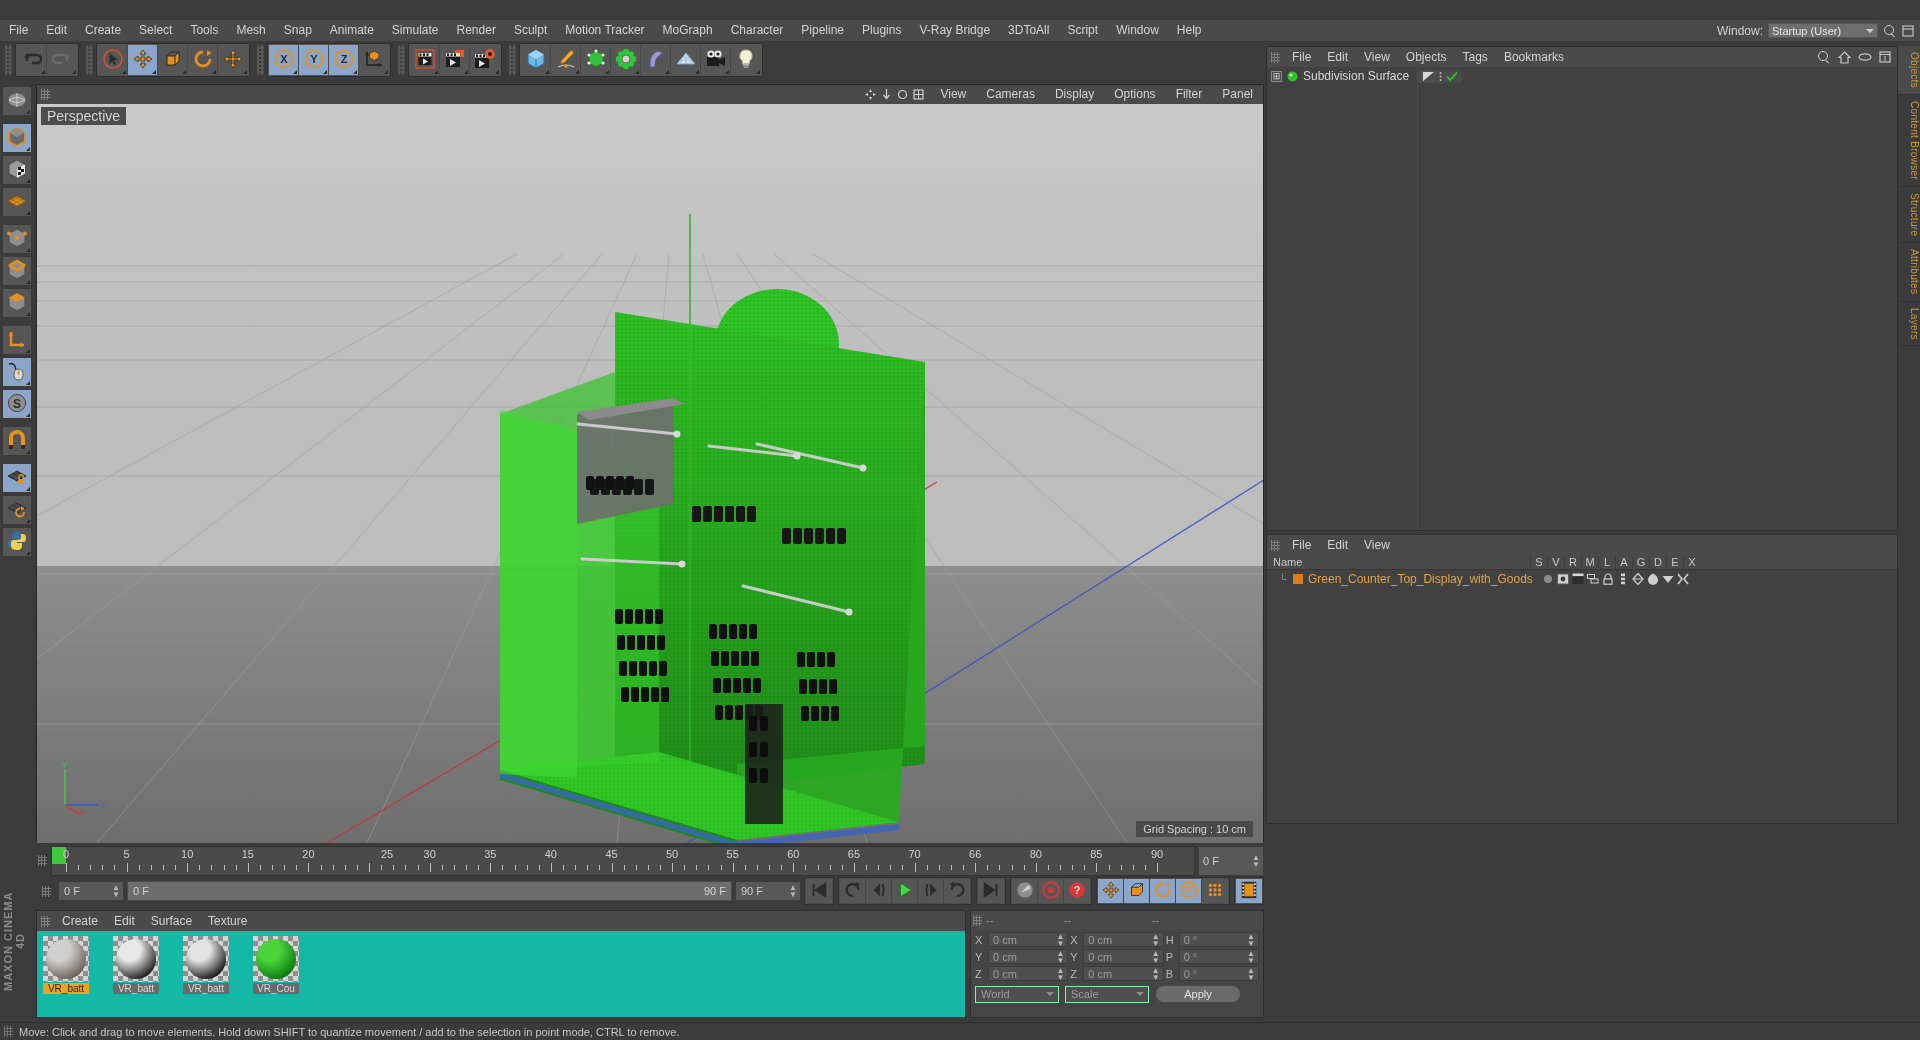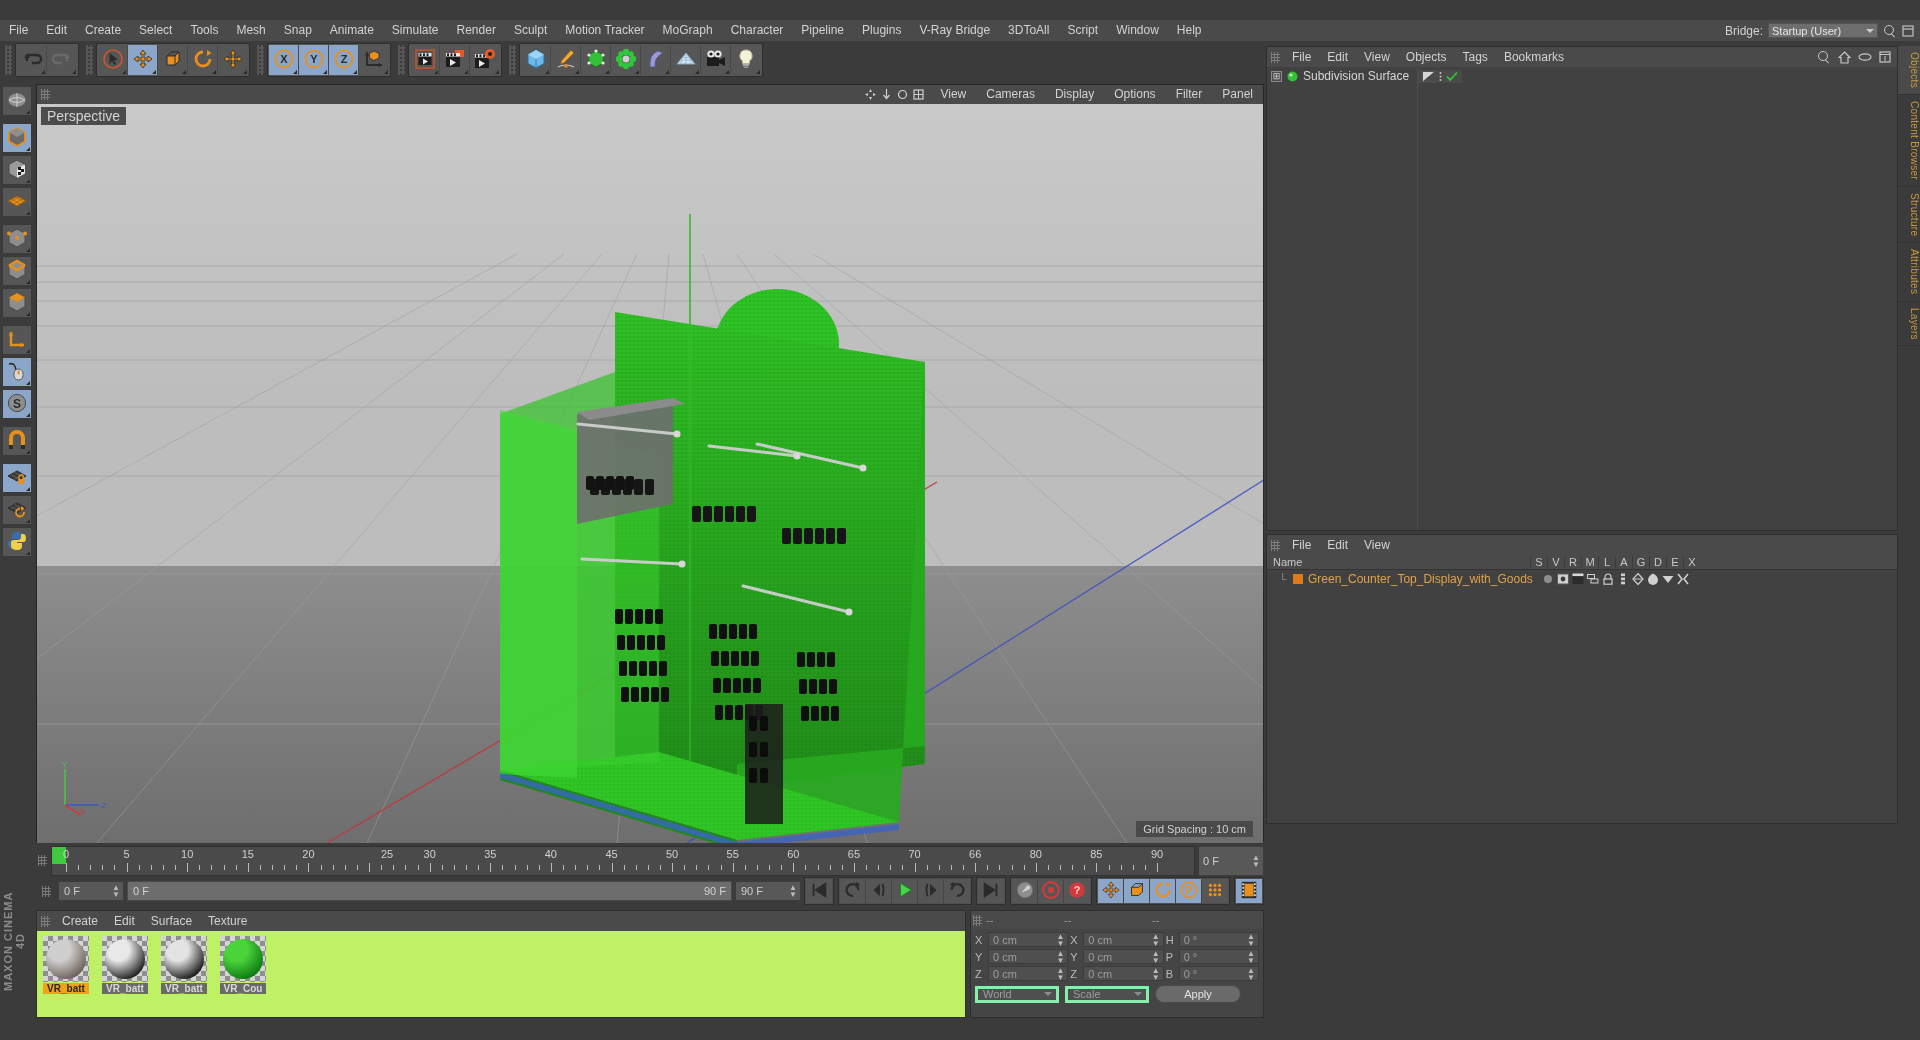--- a/index.html
+++ b/index.html
@@ -224,21 +224,21 @@
   .tbtn2.active{ background:#8ba6c9; }
   .tgrp2 { display:flex; background:#4e4e4e; border:1px solid #2f2f2f; padding:1px; gap:0; }
   .tgrp2 .tbtn2{ border:none; border-right:1px solid #454545;}
   .tgrp2 .tbtn2:last-child{border-right:none;}
 
   
   .matmgr {
     position:absolute; left:36px; top:910px; width:930px; height:108px;
     background:#3b3b3b; border:1px solid #2e2e2e;
   }
-  .mat-body{ background:#bef264; height:calc(100% - 20px); padding:5px 0 0 6px; display:flex; gap:13px;font-weight:bold;}
+  .mat-body{ background:#14b8a6; height:calc(100% - 20px); padding:5px 0 0 6px; display:flex; gap:24px;}
   .mat {
     width:46px; text-align:center;
   }
   .mat-thumb {
     width:46px;height:46px;
     background-image:
       linear-gradient(45deg,#8e8e8e 25%, transparent 25%, transparent 75%, #8e8e8e 75%),
       linear-gradient(45deg,#8e8e8e 25%, #d5d5d5 25%, #d5d5d5 75%, #8e8e8e 75%);
     background-size:10px 10px; background-position:0 0,5px 5px;
     display:flex;align-items:center;justify-content:center;
@@ -259,21 +259,21 @@
   .coord-head span{ display:inline-block; }
   .coord-body{ background:#454545; height:calc(100% - 18px); padding:3px 4px; }
   .coord-row{ display:flex; align-items:center; gap:2px; margin-bottom:2px;}
   .cl{ width:11px; font-size:11px; color:#b9b9b9; text-align:left;}
   .cinput{
     flex:1; height:15px; background:#4f4f4f; border:1px solid #3c3c3c;
     font-size:11px; color:#9d9d9d; display:flex; align-items:center; padding:0 4px; position:relative;
   }
   .cbtns { display:flex; gap:6px; margin-top:4px; align-items:center;}
   .cselect{
-    width:84px; height:17px; background:#4f4f4f; border:3px solid #86efac;
+    width:84px; height:17px; background:#4f4f4f; border:1px solid #86efac;
     font-size:11px; color:#9d9d9d; display:flex;align-items:center;padding:0 5px;position:relative;
   }
   .cselect .arrow{ position:absolute; right:4px; width:0;height:0;
     border-left:4px solid transparent;border-right:4px solid transparent;border-top:4px solid #8d8d8d;}
   .capply{
     width:86px;height:18px; background:#6a6a6a; border:1px solid #4a4a4a; border-radius:9px;
     font-size:11px; color:#e3e3e3; display:flex;align-items:center;justify-content:center;
   }
 
   
@@ -311,21 +311,21 @@
       <div class="menu-item">MoGraph</div>
       <div class="menu-item">Character</div>
       <div class="menu-item">Pipeline</div>
       <div class="menu-item">Plugins</div>
       <div class="menu-item">V-Ray Bridge</div>
       <div class="menu-item">3DToAll</div>
       <div class="menu-item">Script</div>
       <div class="menu-item">Window</div>
       <div class="menu-item">Help</div>
       <div class="layout-box">
-      <span class="layout-label">Bridge:</span>
+      <span class="layout-label">Window:</span>
       <div class="layout-select">
         <span>Startup (User)</span>
         <span class="arrow"></span>
       </div>
       <span class="loupe"></span>
       <svg class="win-mini" viewBox="0 0 12 12">
         <rect x="1" y="1" width="10" height="10" fill="none" stroke="#c0c0c0" stroke-width="1.2"></rect>
         <line x1="1" y1="4" x2="11" y2="4" stroke="#c0c0c0" stroke-width="1.2"></line>
       </svg>
     </div>
@@ -1417,14 +1417,18 @@
         </div>
         <div class="cselect">
           <span>Scale</span>
           <span class="arrow"></span>
         </div>
         <div class="capply">Apply</div>
       </div>
     </div>
   </div>
 
+  <div class="statusbar">
+    <div class="sb-grip"></div>
+    <div>Move: Click and drag to move elements. Hold down SHIFT to quantize movement / add to the selection in point mode, CTRL to remove.</div>
+  </div>
 
 </div>
 
 </body></html>

